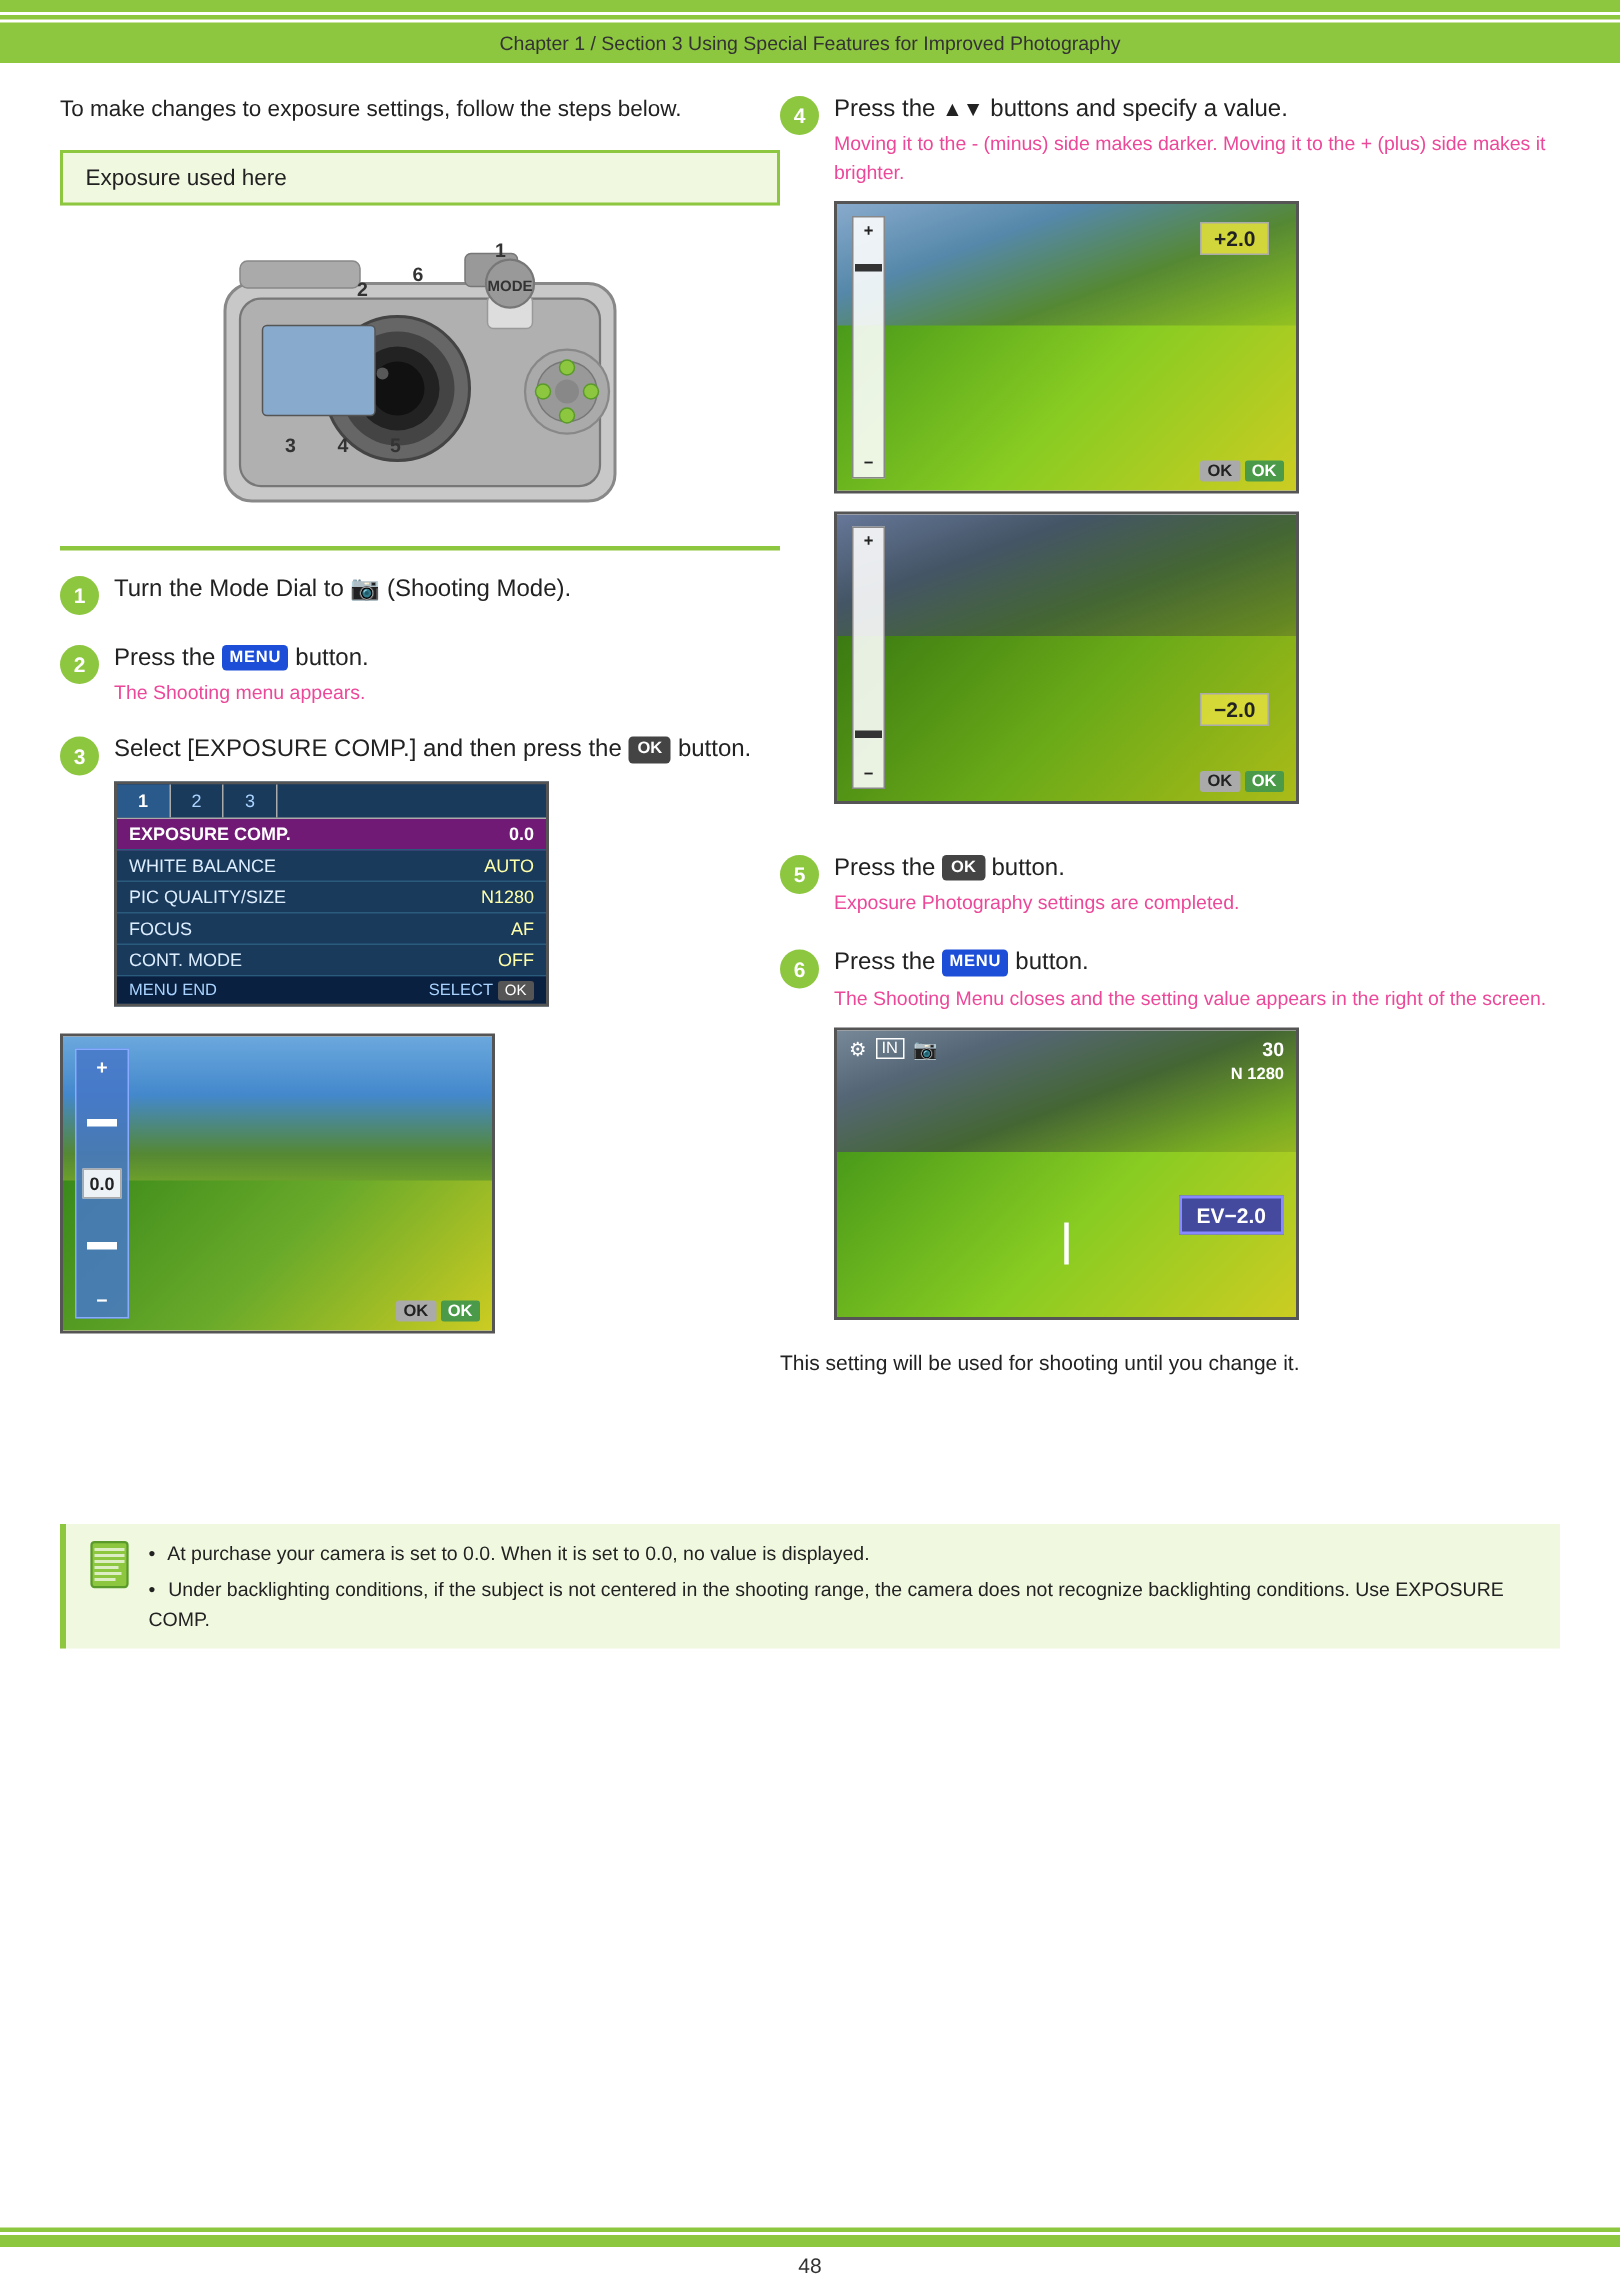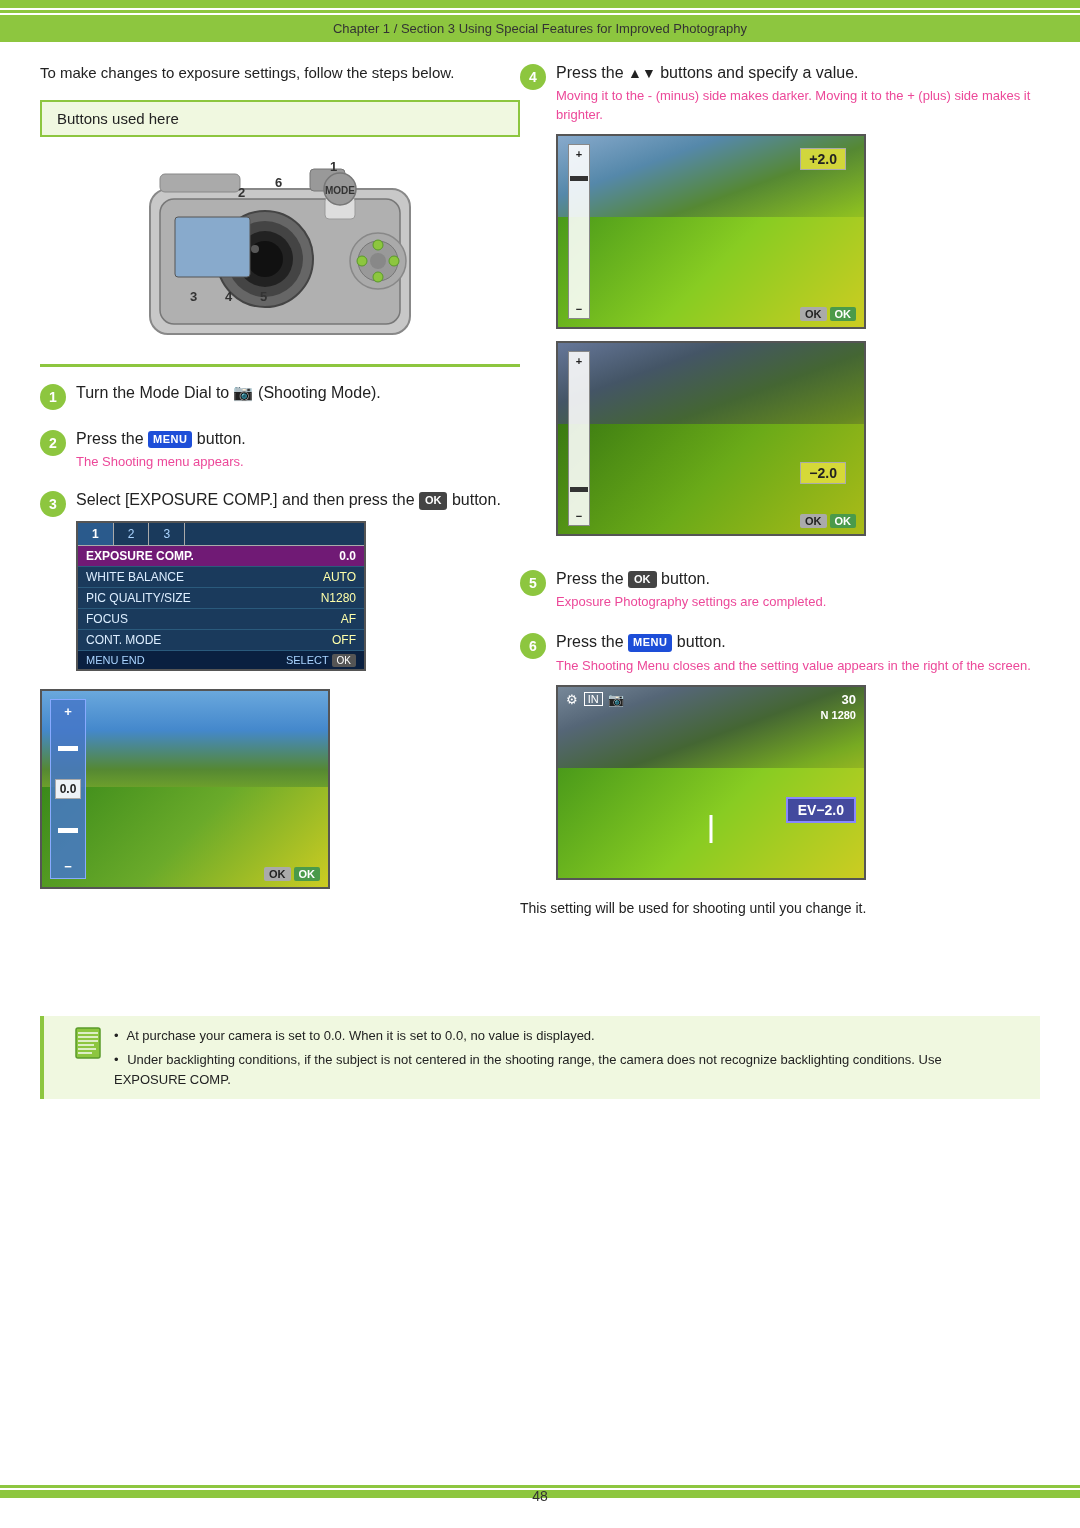--- a/index.html
+++ b/index.html
@@ -45,21 +45,21 @@
     .footer-bar-2 {
       background: #8dc63f;
       height: 3px;
       width: 100%;
       position: absolute;
       bottom: 40px;
     }
     .page-number {
       text-align: center;
       position: absolute;
-      bottom: 24px;
+      bottom: 10px;
       width: 100%;
       font-size: 14px;
       color: #333;
     }
 
     
     .main-content {
       display: flex;
       padding: 20px 24px 80px 40px;
     }
@@ -223,21 +223,21 @@
       color: white;
       padding: 1px 5px;
       border-radius: 2px;
       font-size: 10px;
     }
 
     
     .notes-box {
       background: #f0f8e0;
       border-left: 4px solid #8dc63f;
-      padding: 10px 30px;
+      padding: 10px 15px;
       font-size: 13px;
       line-height: 1.5;
       display: flex;
       gap: 10px;
       margin-top: 20px;
     }
 
     .notes-icon {
       width: 30px;
       flex-shrink: 0;
@@ -265,21 +265,21 @@
   <span>Chapter 1 / Section 3  Using Special Features for Improved Photography</span>
 </div>
 
 <div class="main-content">
 
   <div class="left-col">
 
     <p class="intro-text">To make changes to exposure settings, follow the steps below.</p>
 
     <div class="buttons-used-box">
-      <span>Buttons used here</span>
+      <span>Exposure used here</span>
     </div>
 
     
     <div class="camera-svg-container">
       <svg width="340" height="200" viewBox="0 0 340 200">
 
         <rect x="40" y="40" width="260" height="145" rx="18" ry="18" fill="#c8c8c8" stroke="#888" stroke-width="2"></rect>
         <rect x="50" y="50" width="240" height="125" rx="14" ry="14" fill="#b0b0b0" stroke="#777" stroke-width="1.5"></rect>
 
         <circle cx="155" cy="110" r="48" fill="#666" stroke="#444" stroke-width="2"></circle>

